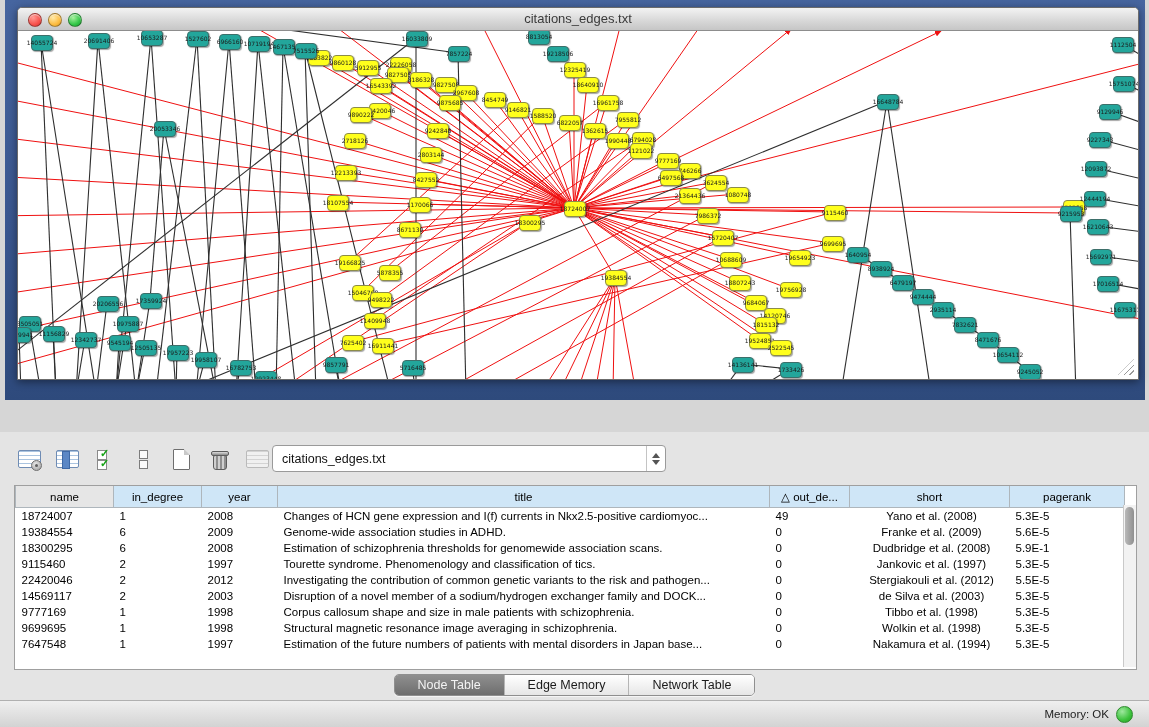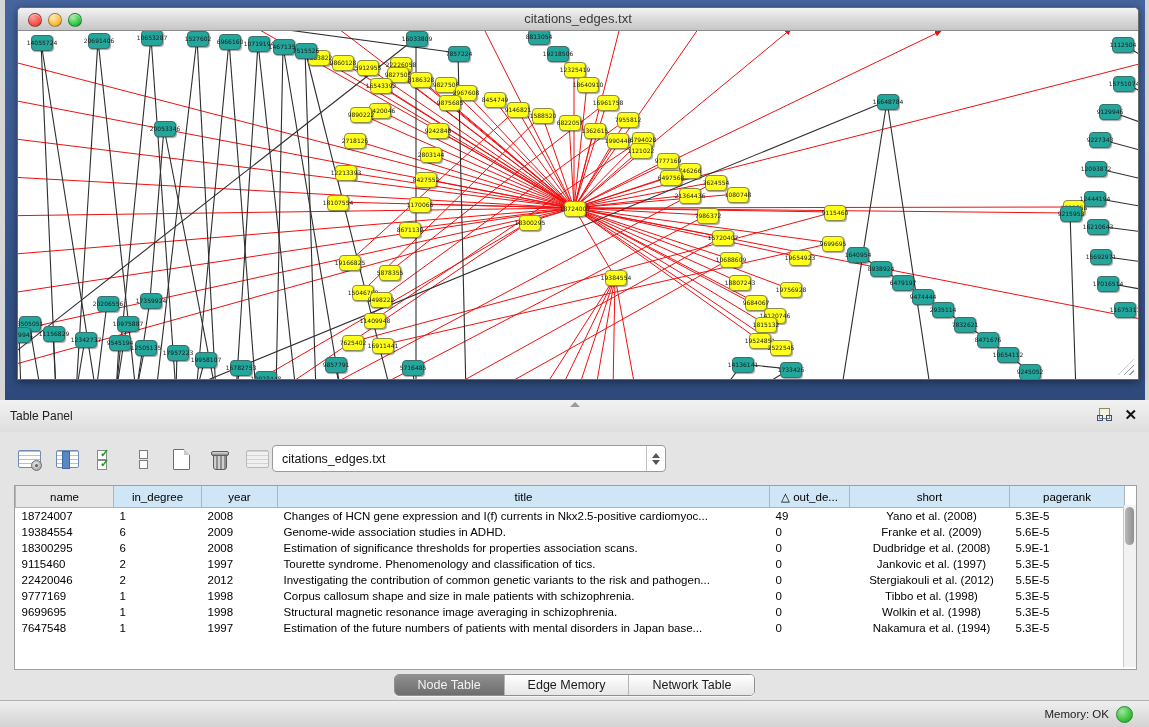--- a/index.html
+++ b/index.html
@@ -632,32 +632,20 @@
             </div>
             <div class="gnode nt" style="left: 1096px; top: 271px;">
               <span class="glabel">11675311</span>
             </div>
           </div>
         <div class="resize-hatch"></div>
       </div>
     </div>
   </div>
 
-  <div class="panel-strip">
-    <div class="splitter-handle"></div>
-    <div class="panel-title">Table Panel</div>
-    <div class="panel-actions">
-      <span class="float-ic">
-          <span class="sq1"></span>
-          <span class="sq2"></span>
-          <span class="sq3"></span>
-        </span>
-      <span class="close-x">✕</span>
-    </div>
-  </div>
 
   <div class="panel-body">
     <div class="toolbar">
       <span class="tbtn">
           <span class="grid-ic"></span>
           <span class="gear-dot"></span>
         </span>
       <span class="tbtn">
           <span class="grid-ic"></span>
           <span class="col-hl"></span>
@@ -736,21 +724,21 @@
               <td>2009</td>
               <td>Genome-wide association studies in ADHD.</td>
               <td>0</td>
               <td class="center">Franke et al. (2009)</td>
               <td>5.6E-5</td>
             </tr>
             <tr>
               <td>18300295</td>
               <td>6</td>
               <td>2008</td>
-              <td>Estimation of significance thresholds for properties association scans.</td>
+              <td>Estimation of schizophrenia thresholds for genomewide association scans.</td>
               <td>0</td>
               <td class="center">Dudbridge et al. (2008)</td>
               <td>5.9E-1</td>
             </tr>
             <tr>
               <td>9115460</td>
               <td>2</td>
               <td>1997</td>
               <td>Tourette syndrome. Phenomenology and classification of tics.</td>
               <td>0</td>
@@ -758,20 +746,29 @@
               <td>5.3E-5</td>
             </tr>
             <tr>
               <td>22420046</td>
               <td>2</td>
               <td>2012</td>
               <td>Investigating the contribution of common genetic variants to the risk and pathogen...</td>
               <td>0</td>
               <td class="center">Stergiakouli et al. (2012)</td>
               <td>5.5E-5</td>
+            </tr>
+            <tr>
+              <td>14569117</td>
+              <td>2</td>
+              <td>2003</td>
+              <td>Disruption of a novel member of a sodium/hydrogen exchanger family and DOCK...</td>
+              <td>0</td>
+              <td class="center">de Silva et al. (2003)</td>
+              <td>5.3E-5</td>
             </tr>
             <tr>
               <td>9777169</td>
               <td>1</td>
               <td>1998</td>
               <td>Corpus callosum shape and size in male patients with schizophrenia.</td>
               <td>0</td>
               <td class="center">Tibbo et al. (1998)</td>
               <td>5.3E-5</td>
             </tr>

